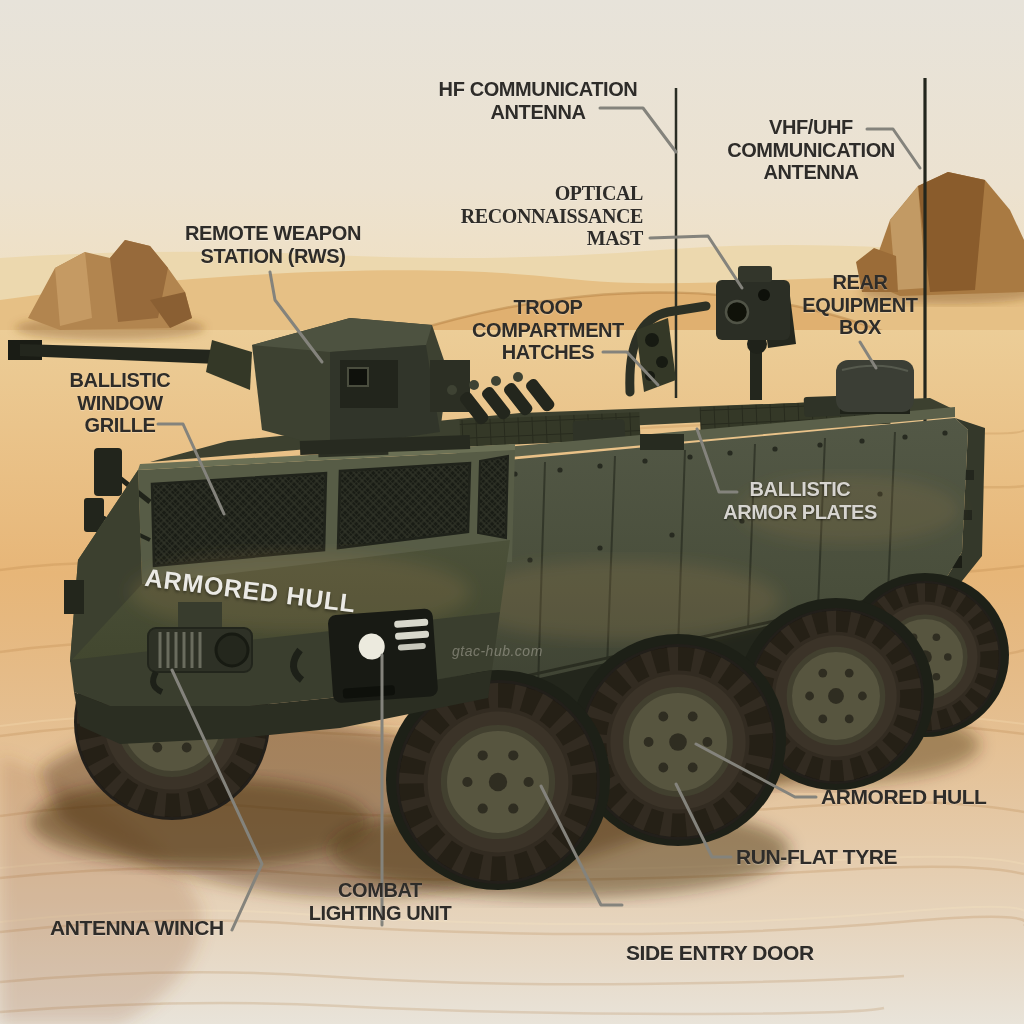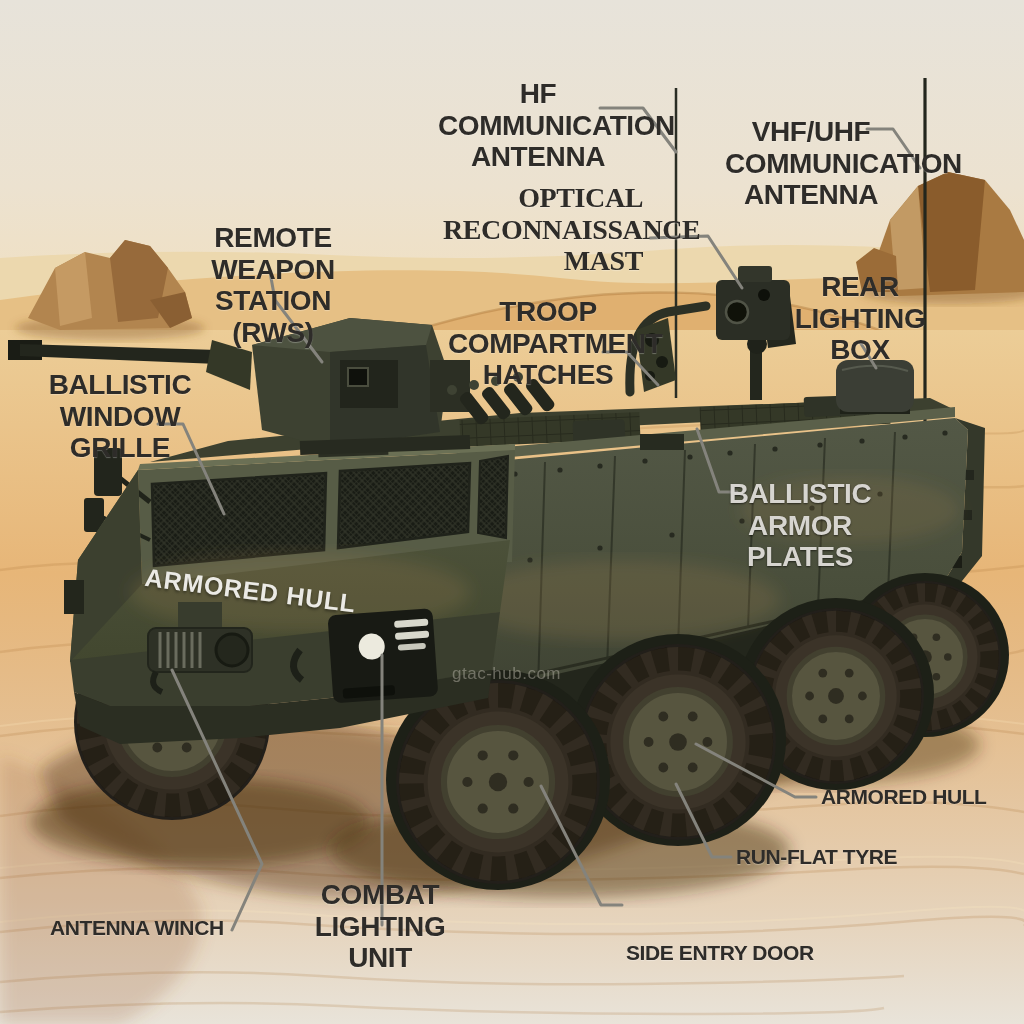--- a/index.html
+++ b/index.html
@@ -1,31 +1,31 @@
 <!DOCTYPE html>
 <html style="--label-dark: #2e2c29; --label-light: #d7d5d0; --leader: #84837c; --hull-stencil: #ebeae5; --hull-olive: #4c5140; --sand: #e2aa63; --sky: #e9e5dc;"><head>
 <meta charset="utf-8">
 <style>
   html,body{margin:0;padding:0;background:#555;}
   .stage{position:relative;width:1024px;height:1024px;overflow:hidden;
          font-family:"Liberation Sans",sans-serif;background:#e9e5dc;}
   .stage svg{position:absolute;left:0;top:0;}
-  .callout{position:absolute;font-weight:700;font-size:28px;line-height:1.13;
+  .callout{position:absolute;font-weight:700;font-size:20px;line-height:1.13;
            letter-spacing:-0.4px;color:var(--label-dark,#2e2c29);
            white-space:pre-line;text-shadow:0 1px 1px rgba(255,255,255,0.28);}
   .callout.big{font-size:21px;}
   .center{text-align:center;}
   .right{text-align:right;}
   .light{color:var(--label-light,#d7d5d0);text-shadow:0 1px 2px rgba(0,0,0,0.55);}
   .hull-marking{position:absolute;left:147px;top:563px;font-weight:700;font-size:25px;
            letter-spacing:0.8px;color:var(--hull-stencil,#ebeae5);
            transform:rotate(7.2deg);transform-origin:left top;
            text-shadow:0 2px 3px rgba(0,0,0,0.4);}
-  .watermark{position:absolute;left:452px;top:664px;font-size:17px;font-weight:400;
-           letter-spacing:0.5px;color:rgba(206,199,188,0.42);}
+  .watermark{position:absolute;left:452px;top:643px;font-size:14px;font-weight:400;
+           letter-spacing:0.5px;color:rgba(206,199,188,0.42);font-style:italic;}
   .leader{stroke:var(--leader,#84837c);stroke-width:3;fill:none;
           stroke-linecap:round;stroke-linejoin:round;}
 </style>
 </head>
 <body>
 
 <div class="stage">
 
 <svg width="1024" height="1024" viewBox="0 0 1024 1024">
   <defs>
@@ -335,21 +335,21 @@
 MAST</div>
 
 <div class="callout center" style="left:173px;top:222px;width:200px;">REMOTE WEAPON
 STATION (RWS)</div>
 
 <div class="callout center" style="left:448px;top:296px;width:200px;">TROOP
 COMPARTMENT
 HATCHES</div>
 
 <div class="callout center" style="left:760px;top:271px;width:200px;">REAR
-LIGHTING
+EQUIPMENT
 BOX</div>
 
 <div class="callout center" style="left:20px;top:369px;width:200px;">BALLISTIC
 WINDOW
 GRILLE</div>
 
 <div class="callout center light" style="left:700px;top:478px;width:200px;">BALLISTIC
 ARMOR PLATES</div>
 
 <div class="callout big" style="left:821px;top:785px;">ARMORED HULL</div>

